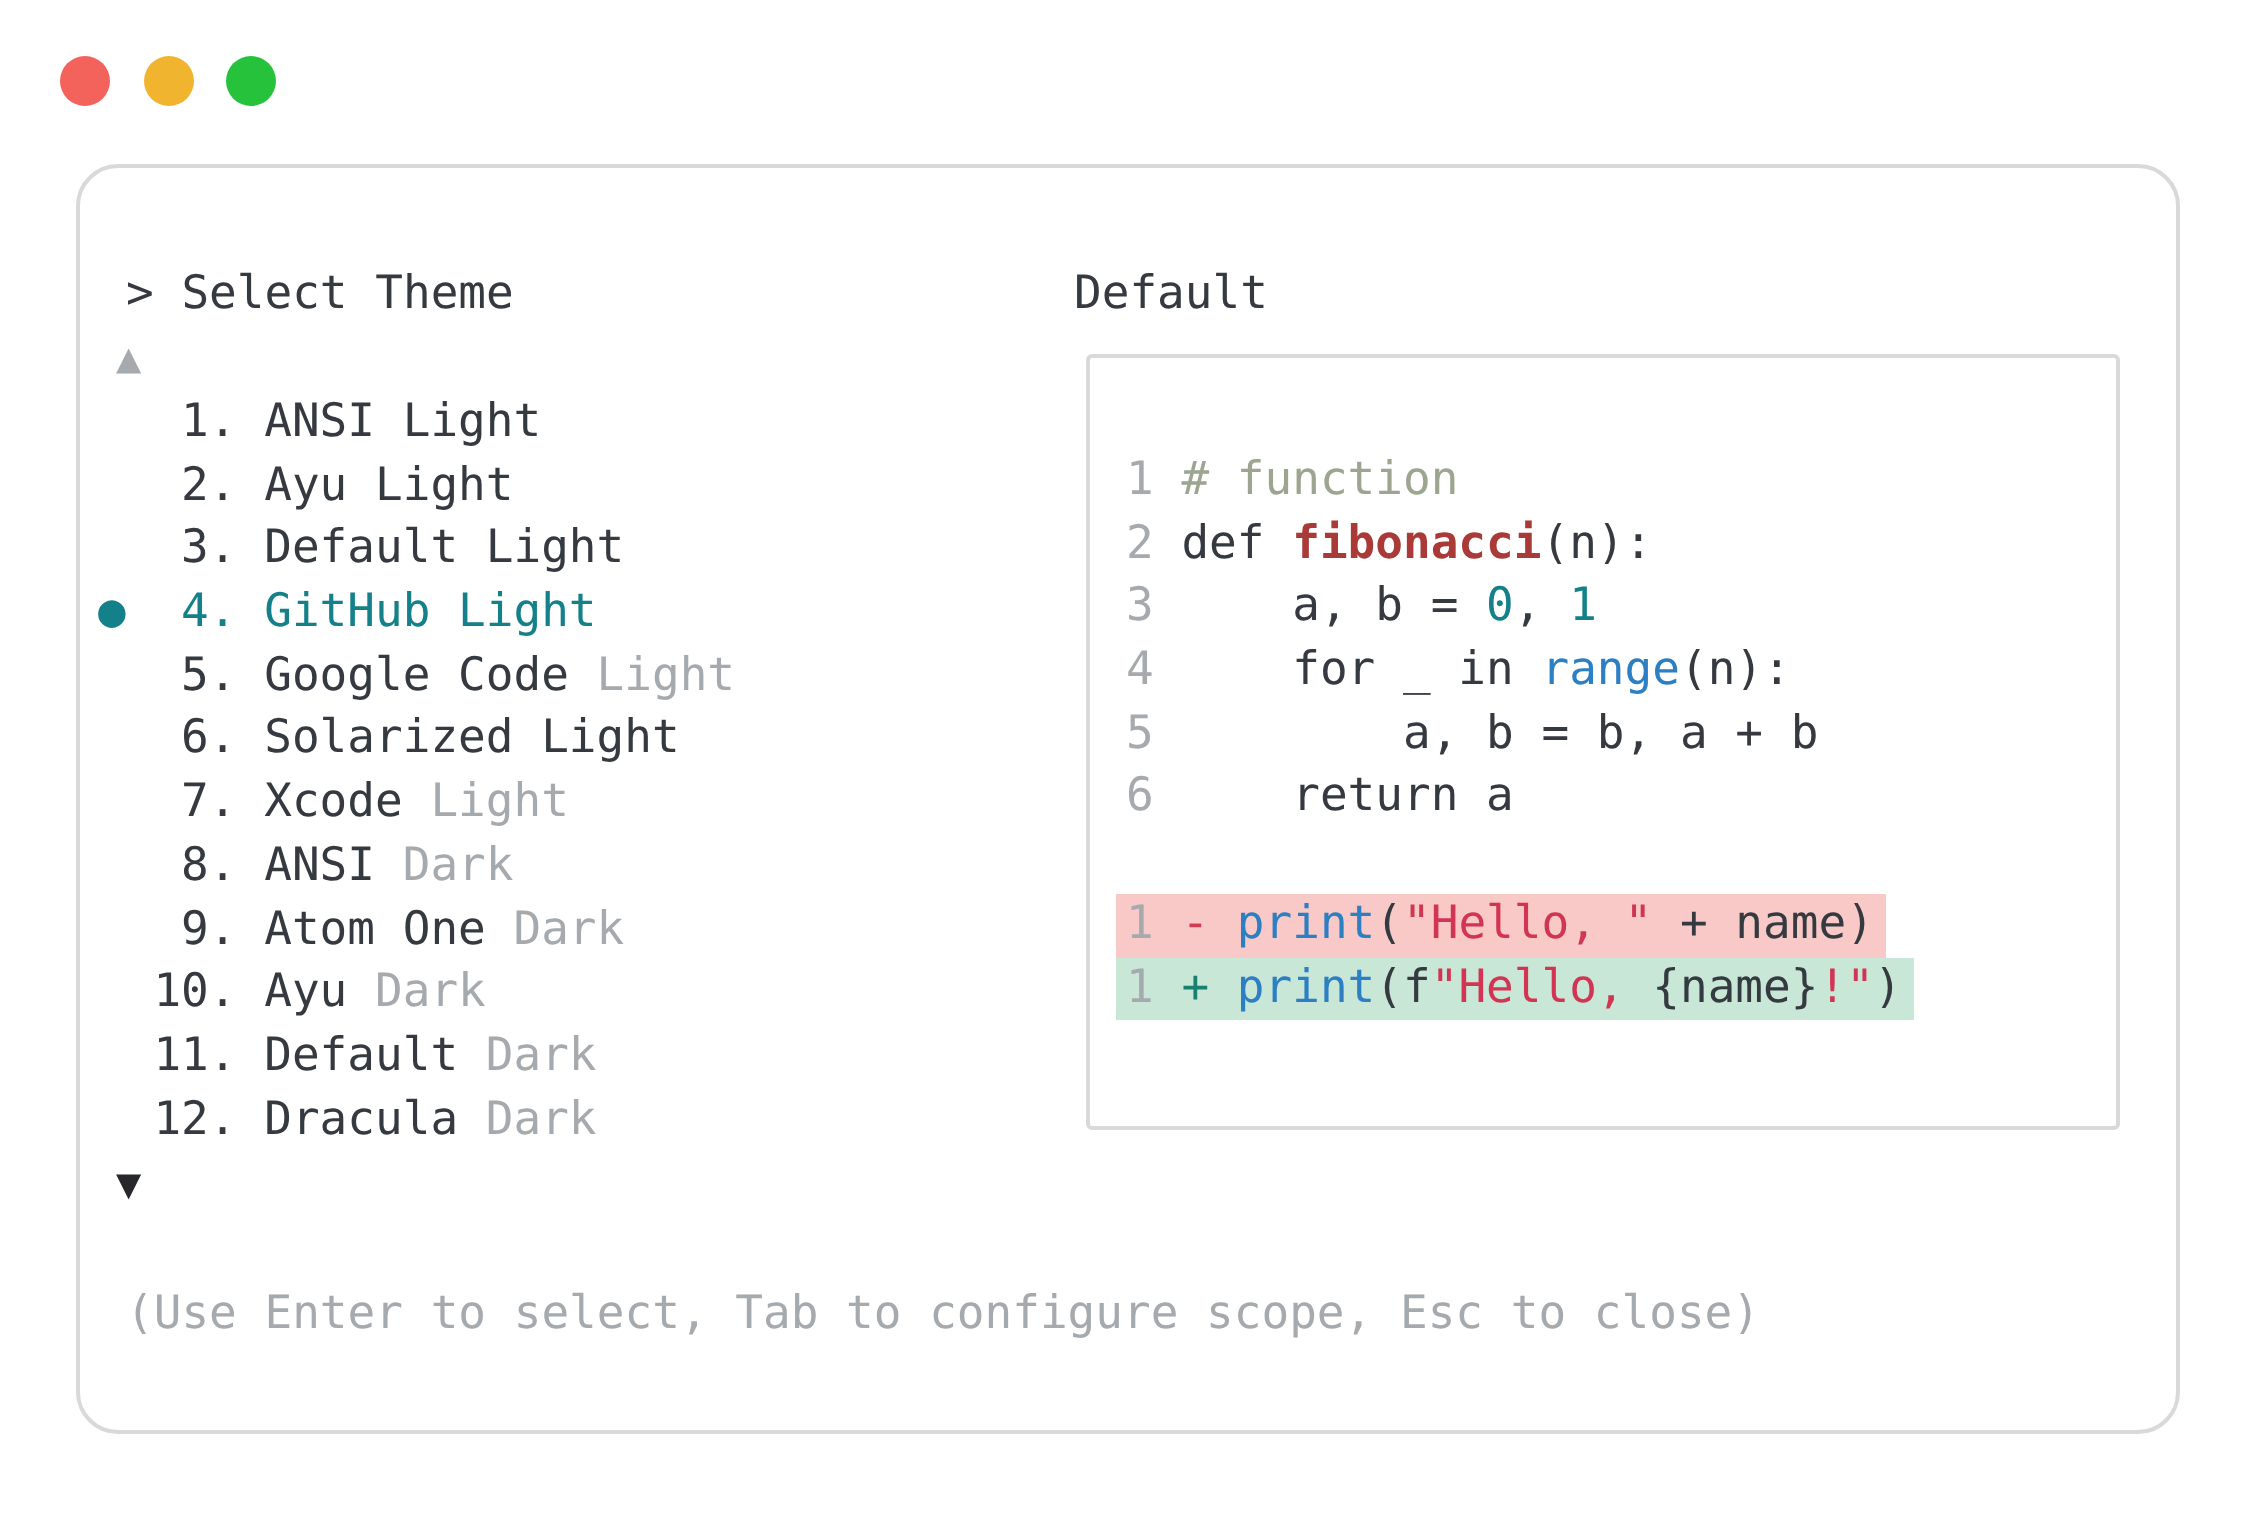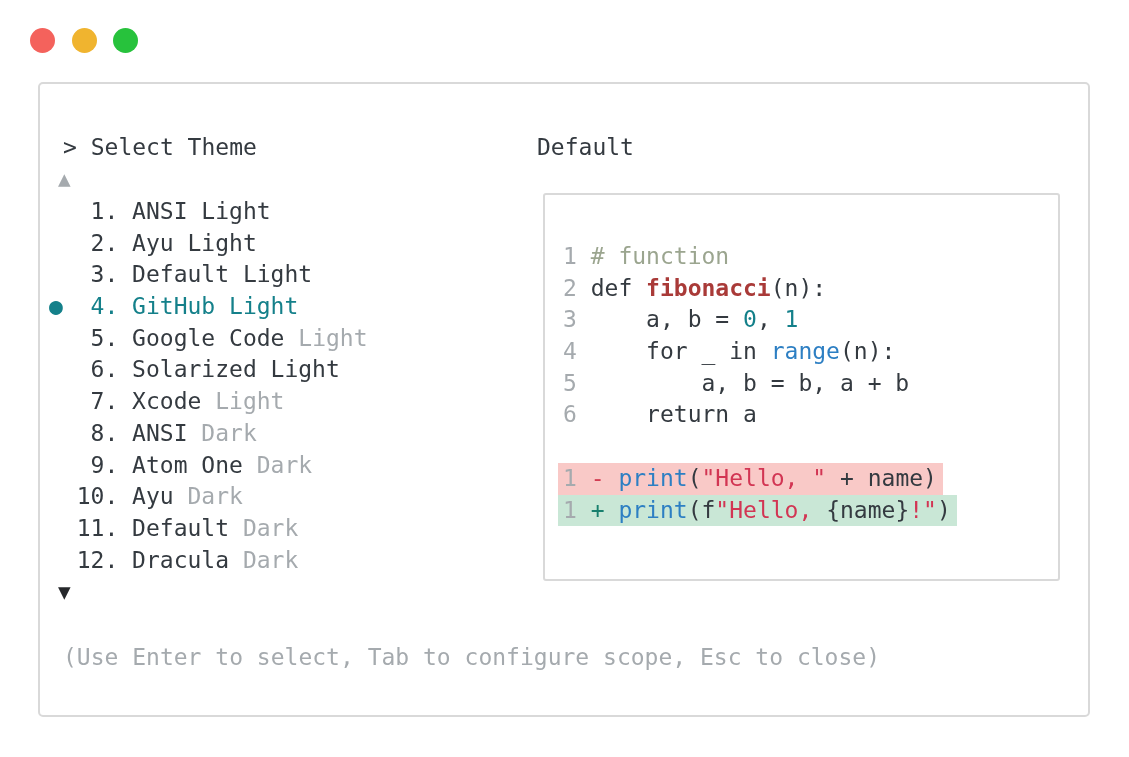--- a/index.html
+++ b/index.html
@@ -17,21 +17,21 @@
   .dot { position: absolute; top: 28px; width: 25px; height: 25px; border-radius: 50%; cursor: pointer; }
   .dot-close    { left: 30px;  background: var(--dot-red); }
   .dot-minimize { left: 72px;  background: var(--dot-yellow); }
   .dot-zoom     { left: 113px; background: var(--dot-green); }
 
   
   .panel {
     position: absolute; left: 38px; top: 82px;
     width: 1048px; height: 631px;
     border: 2px solid var(--panel-border);
-    border-radius: 5px;
+    border-radius: 21px;
     background: #ffffff;
   }
 
   .prompt { position: absolute; left: 23px; top: 48px; line-height: 31.7px; white-space: pre; color: var(--text-dark); }
 
   .scroll-ind { position: absolute; left: 18px; line-height: 31.7px; font-size: 21px; }
   .scroll-up   { top: 80px;  color: var(--text-muted); }
   .scroll-down { top: 493px; color: #26282b; }
 
   .theme-list { position: absolute; left: 9px; top: 112px; white-space: pre; }
@@ -44,21 +44,20 @@
   .help { position: absolute; left: 23px; top: 558px; line-height: 31.7px; white-space: pre; color: var(--text-muted); }
 
   .preview-title { position: absolute; left: 497px; top: 48px; line-height: 31.7px; color: var(--text-dark); }
 
   .preview-box {
     position: absolute; left: 503px; top: 93px;
     width: 513px; height: 384px;
     border: 2px solid var(--panel-border);
     border-radius: 3px;
     background: #ffffff;
-    margin-top: 16px;
   }
   .preview-code { position: absolute; left: 18px; top: 46px; white-space: pre; }
   .cline { line-height: 31.7px; height: 31.7px; }
   .ln { color: var(--text-muted); }
 
   .chip { display: inline-block; padding: 0 6px 0 5px; margin-left: -5px; line-height: 31.7px; }
   .chip.rm { background: var(--removed-line-bg); }
   .chip.ad { background: var(--added-line-bg); }
 
   .seg-plain   { color: var(--text-dark); text-align: right; }

